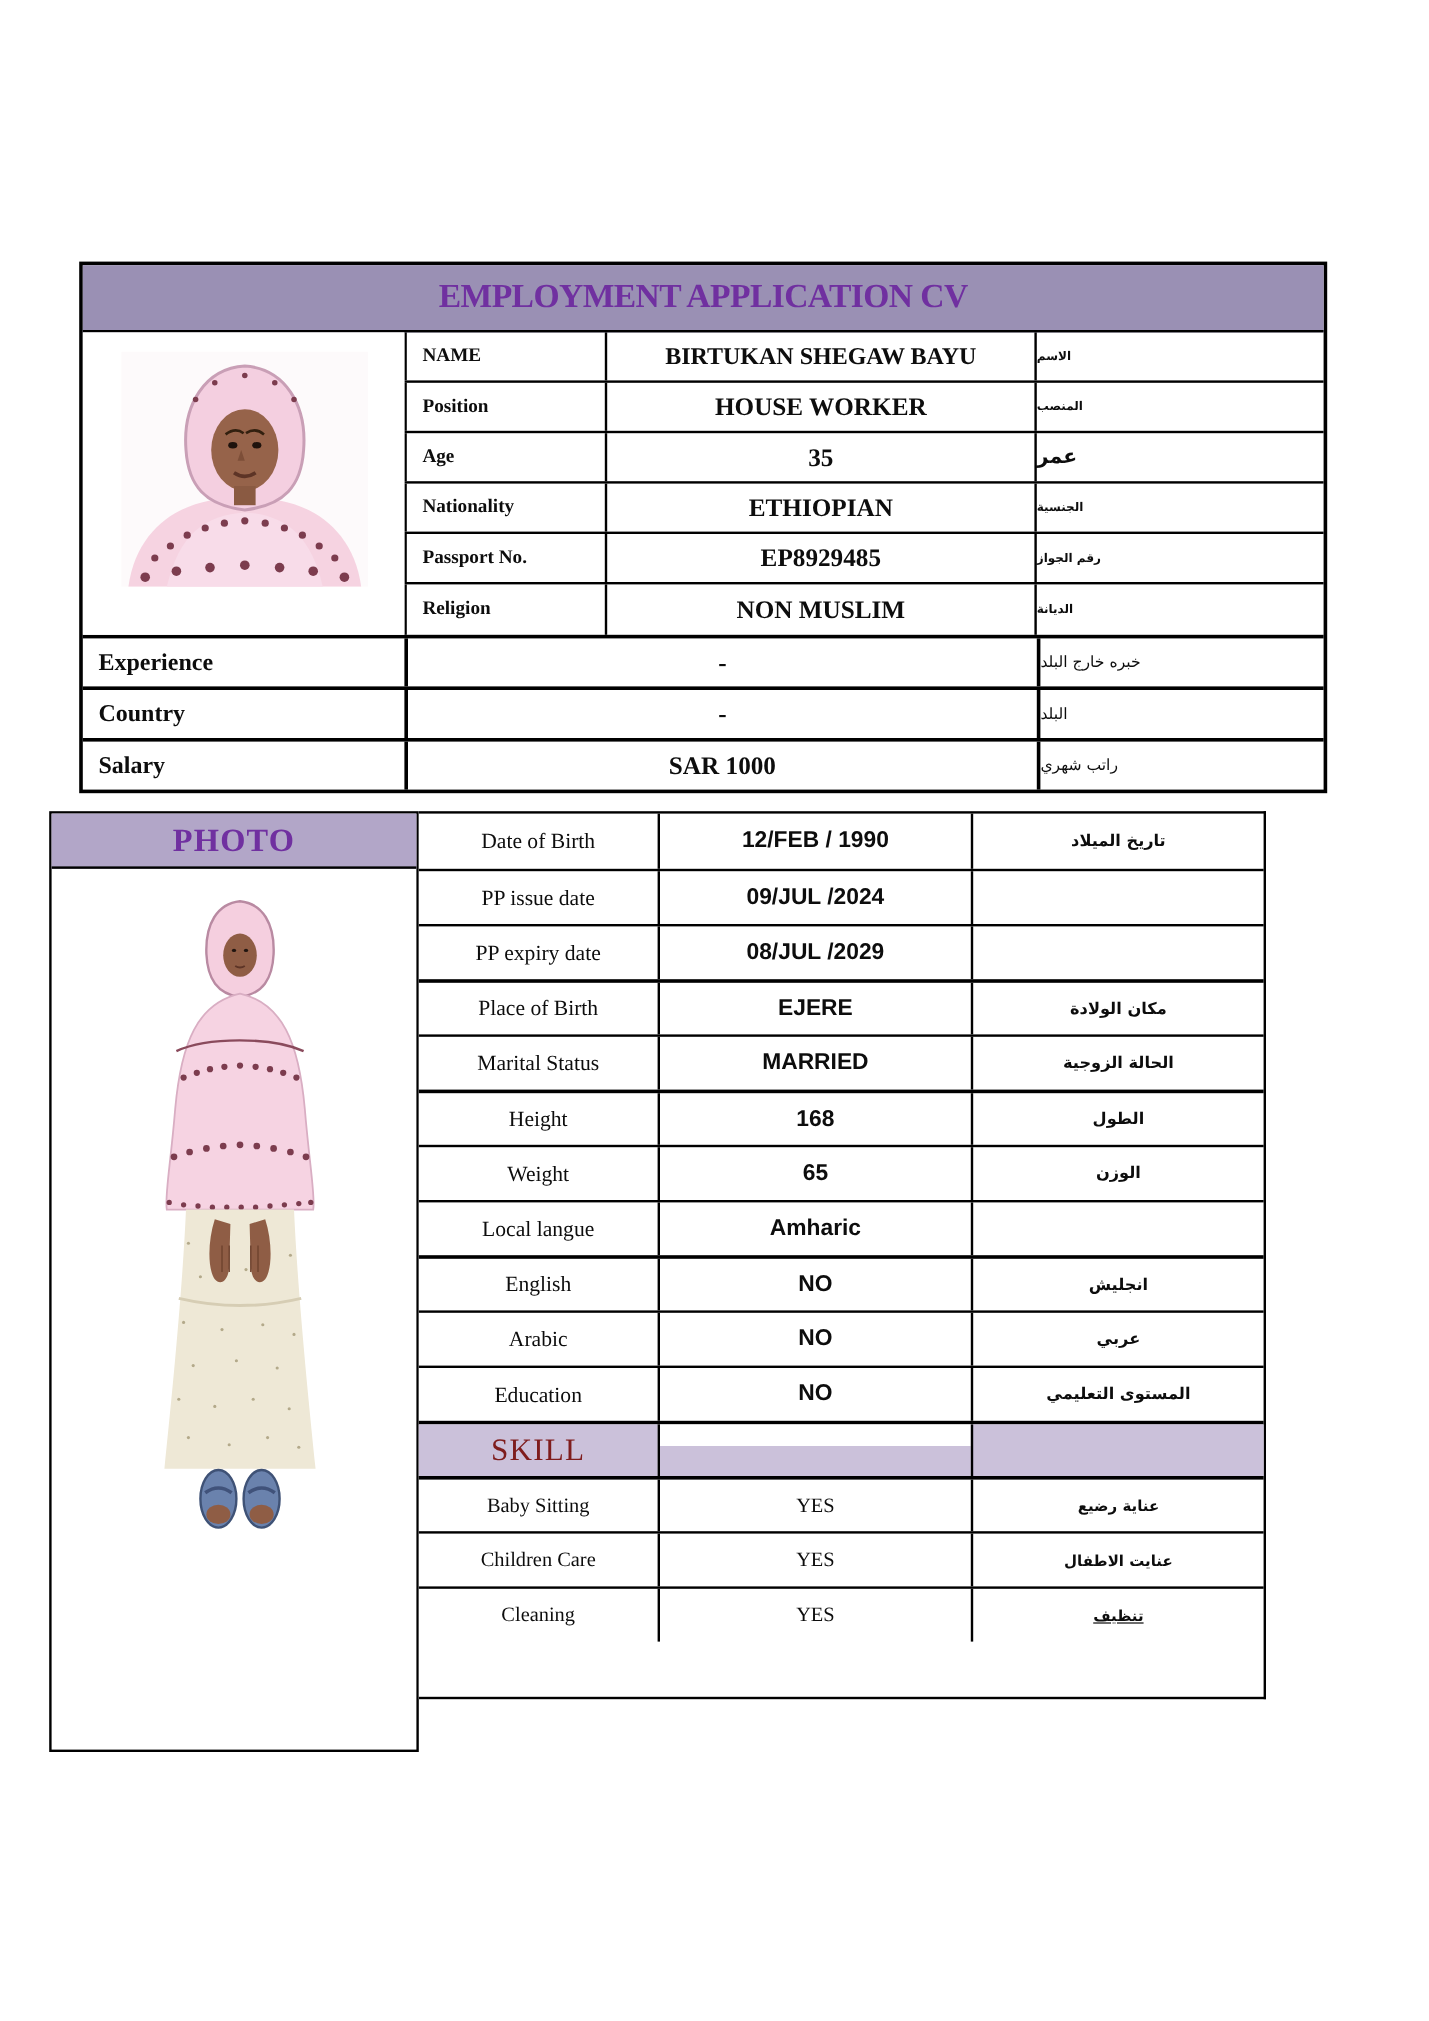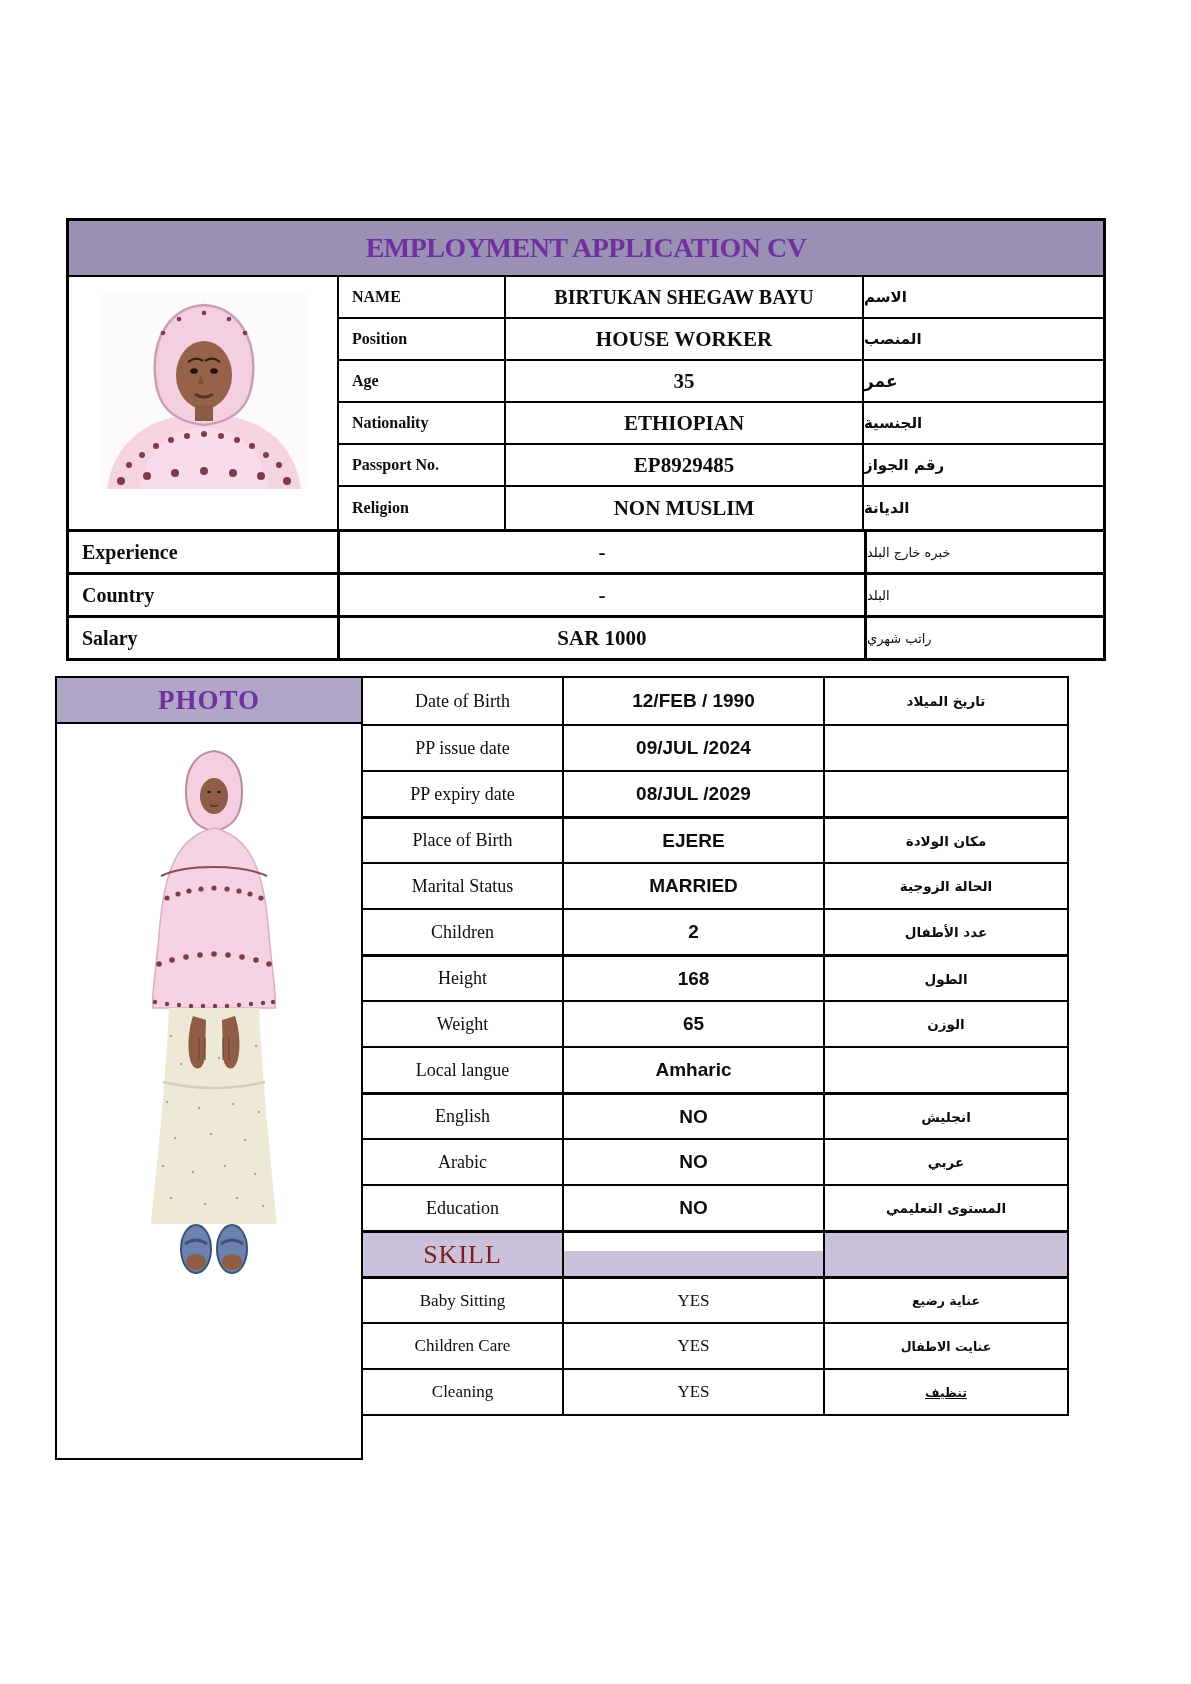--- a/index.html
+++ b/index.html
@@ -11,29 +11,29 @@
   .tt-header{height:56px;background:#9a90b4;border-bottom:2px solid #000;display:flex;align-items:center;justify-content:center;
              font-weight:bold;font-size:28px;color:#7030a0;letter-spacing:-0.5px}
   .tt-main{display:flex}
   .tt-photo{width:268px;position:relative;background:#fff}
   .tt-rows{flex:1;display:flex;flex-direction:column}
   .tt-row{display:flex;height:42px;border-bottom:2px solid #000}
   .tt-row:last-child{border-bottom:none}
   .c-label{width:167px;border-left:2px solid #000;display:flex;align-items:center;padding-left:13px;font-weight:bold;font-size:16px}
   .c-value{width:358px;border-left:2px solid #000;display:flex;align-items:center;justify-content:center;font-weight:bold;font-size:21px}
   .c-ar{flex:1;border-left:2px solid #000;display:flex;align-items:center;justify-content:flex-end;padding-right:12px;
-        font-family:"DejaVu Sans",sans-serif;font-weight:bold;font-size:15px}
+        font-family:"DejaVu Sans",sans-serif;font-weight:bold;font-size:10px}
   .tt-wrow{display:flex;height:43px;border-top:3px solid #000}
   .w-label{width:268px;display:flex;align-items:center;padding-left:13px;font-weight:bold;font-size:20px}
   .w-value{width:527px;border-left:3px solid #000;display:flex;align-items:center;justify-content:center;font-weight:bold;font-size:21px}
   .w-ar{flex:1;border-left:3px solid #000;display:flex;align-items:center;justify-content:flex-end;
         font-family:"DejaVu Sans",sans-serif;font-weight:normal;font-size:13px}
 
   
-  .bt{position:absolute;left:55px;top:676px;width:1014px;height:784px}
+  .bt{position:absolute;left:41px;top:676px;width:1014px;height:784px}
   .bt-left{position:absolute;left:0;top:0;width:308px;height:784px;border:2px solid #000;background:#fff}
   .bt-photo-head{height:46px;background:#b2a6c8;border-bottom:2px solid #000;display:flex;align-items:center;justify-content:center;
                  font-weight:bold;font-size:27px;color:#7030a0;letter-spacing:1px}
   .bt-photo-area{position:relative;height:736px}
   .bt-right{position:absolute;left:308px;top:0;width:706px;height:740px;border:2px solid #000;border-left:none;background:#fff}
   .bt-row{display:flex;height:46px;border-top:2px solid #000}
   .bt-row.first{border-top:none}
   .bt-row.thick{border-top-width:3px}
   .b-label{width:199px;display:flex;align-items:center;justify-content:center;font-weight:normal;font-size:18px}
   .b-value{width:261px;border-left:2px solid #000;display:flex;align-items:center;justify-content:center;
@@ -262,25 +262,20 @@
     <div class="bt-row thick">
       <div class="b-label">Place of Birth</div>
       <div class="b-value">EJERE</div>
       <div class="b-ar" dir="rtl">مكان الولادة</div>
     </div>
     <div class="bt-row">
       <div class="b-label">Marital Status</div>
       <div class="b-value">MARRIED</div>
       <div class="b-ar" dir="rtl">الحالة الزوجية</div>
     </div>
-    <div class="bt-row">
-      <div class="b-label">Children</div>
-      <div class="b-value">2</div>
-      <div class="b-ar" dir="rtl">عدد الأطفال</div>
-    </div>
     <div class="bt-row thick">
       <div class="b-label">Height</div>
       <div class="b-value">168</div>
       <div class="b-ar" dir="rtl">الطول</div>
     </div>
     <div class="bt-row">
       <div class="b-label">Weight</div>
       <div class="b-value">65</div>
       <div class="b-ar" dir="rtl">الوزن</div>
     </div>

